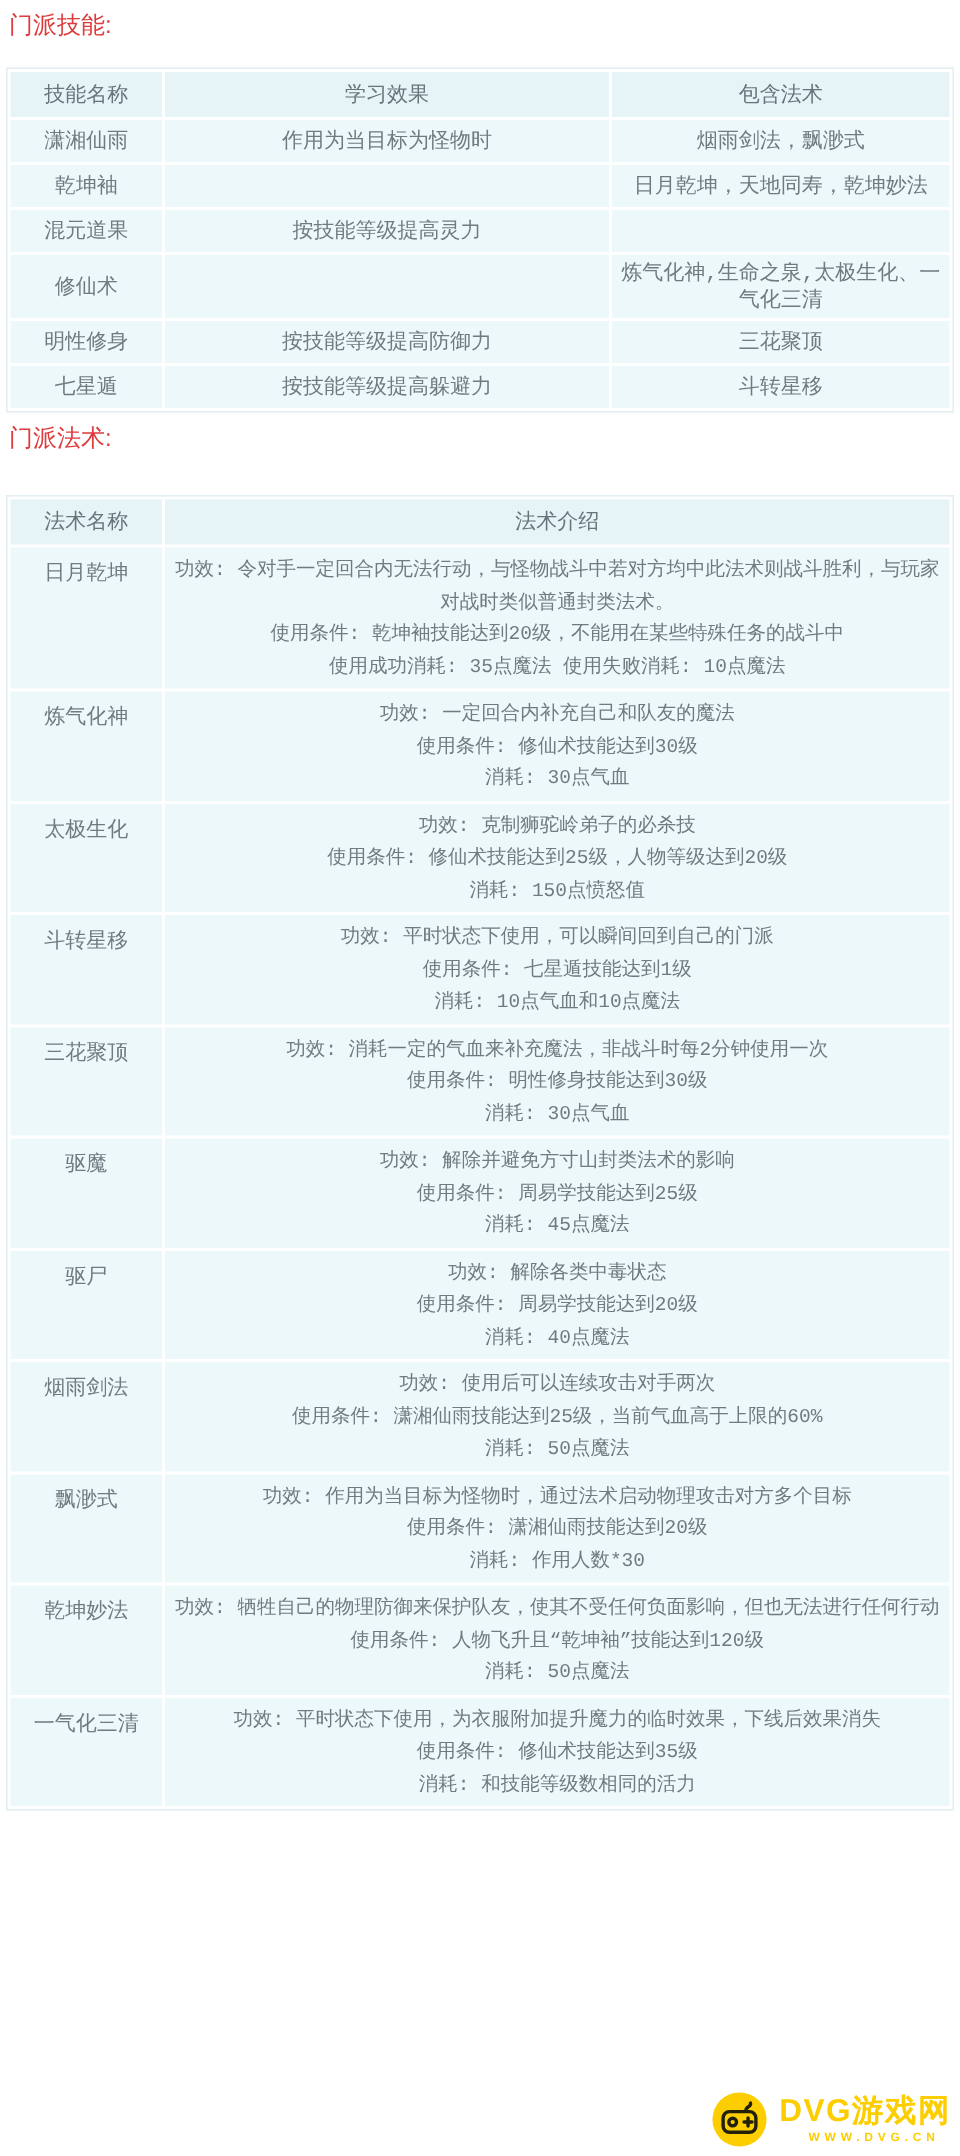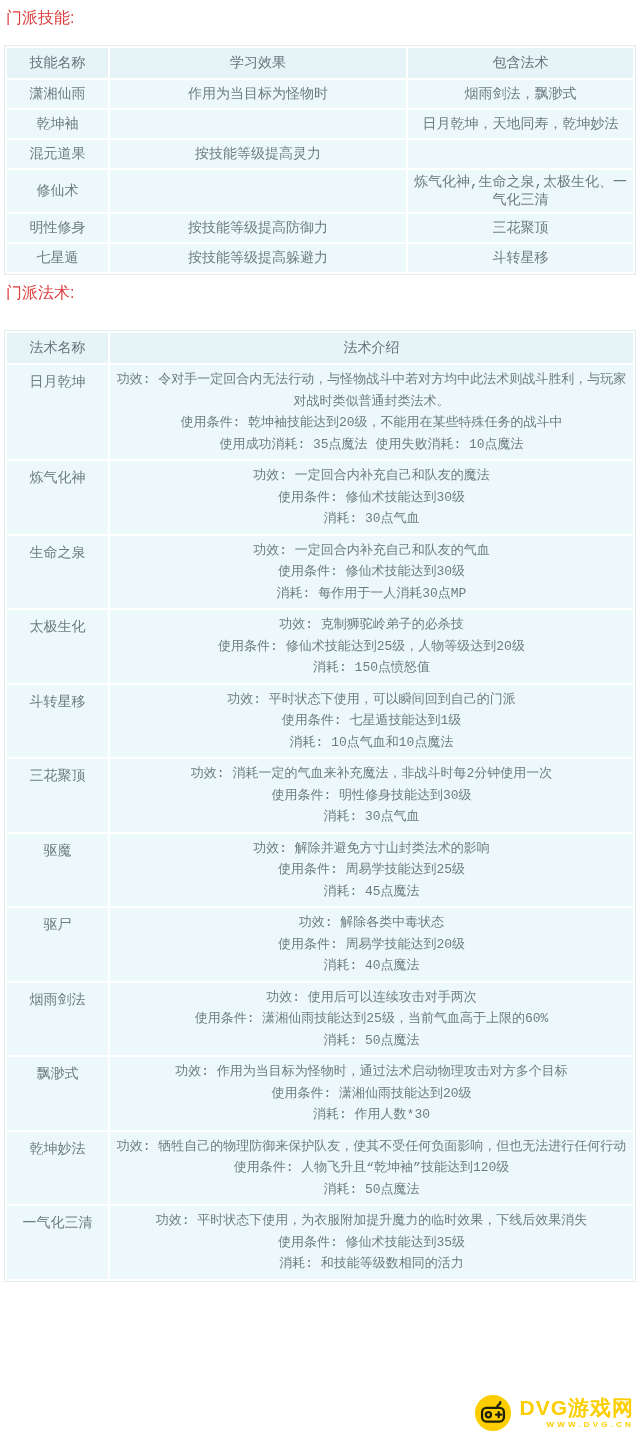--- a/index.html
+++ b/index.html
@@ -41,21 +41,21 @@
     background:#edf8fa;color:#6e7c82;
     font-size:13px;padding:4px 6px;vertical-align:top;
   }
   .spells td.name{text-align:center;font-size:14px;padding-top:8px;}
   .spells td.desc div{line-height:21.5px;text-align:center;}
   .watermark{
     position:absolute;right:6px;bottom:5px;
     display:flex;align-items:center;gap:7px;
   }
   .wm-icon{width:38px;height:38px;display:block;}
-  .wm-text{display:flex;flex-direction:column;align-items:flex-end;}
+  .wm-text{display:flex;flex-direction:column;align-items:center;}
   .wm-title{
     color:#fcce00;font-size:21px;font-weight:800;
     letter-spacing:1px;line-height:23px;
     font-family:"Liberation Sans","DejaVu Sans",sans-serif;
   }
   .wm-url{
     color:#fcce00;font-size:8px;font-weight:bold;
     letter-spacing:3.2px;line-height:10px;margin-top:1px;margin-left:12px;
   }
 </style>
@@ -125,28 +125,20 @@
             <div>使用条件: 乾坤袖技能达到20级，不能用在某些特殊任务的战斗中</div>
             <div>使用成功消耗: 35点魔法 使用失败消耗: 10点魔法</div>
           </td>
         </tr>
         <tr>
           <td class="name">炼气化神</td>
           <td class="desc">
             <div>功效: 一定回合内补充自己和队友的魔法</div>
             <div>使用条件: 修仙术技能达到30级</div>
             <div>消耗: 30点气血</div>
-          </td>
-        </tr>
-        <tr>
-          <td class="name">生命之泉</td>
-          <td class="desc">
-            <div>功效: 一定回合内补充自己和队友的气血</div>
-            <div>使用条件: 修仙术技能达到30级</div>
-            <div>消耗: 每作用于一人消耗30点MP</div>
           </td>
         </tr>
         <tr>
           <td class="name">太极生化</td>
           <td class="desc">
             <div>功效: 克制狮驼岭弟子的必杀技</div>
             <div>使用条件: 修仙术技能达到25级，人物等级达到20级</div>
             <div>消耗: 150点愤怒值</div>
           </td>
         </tr>

